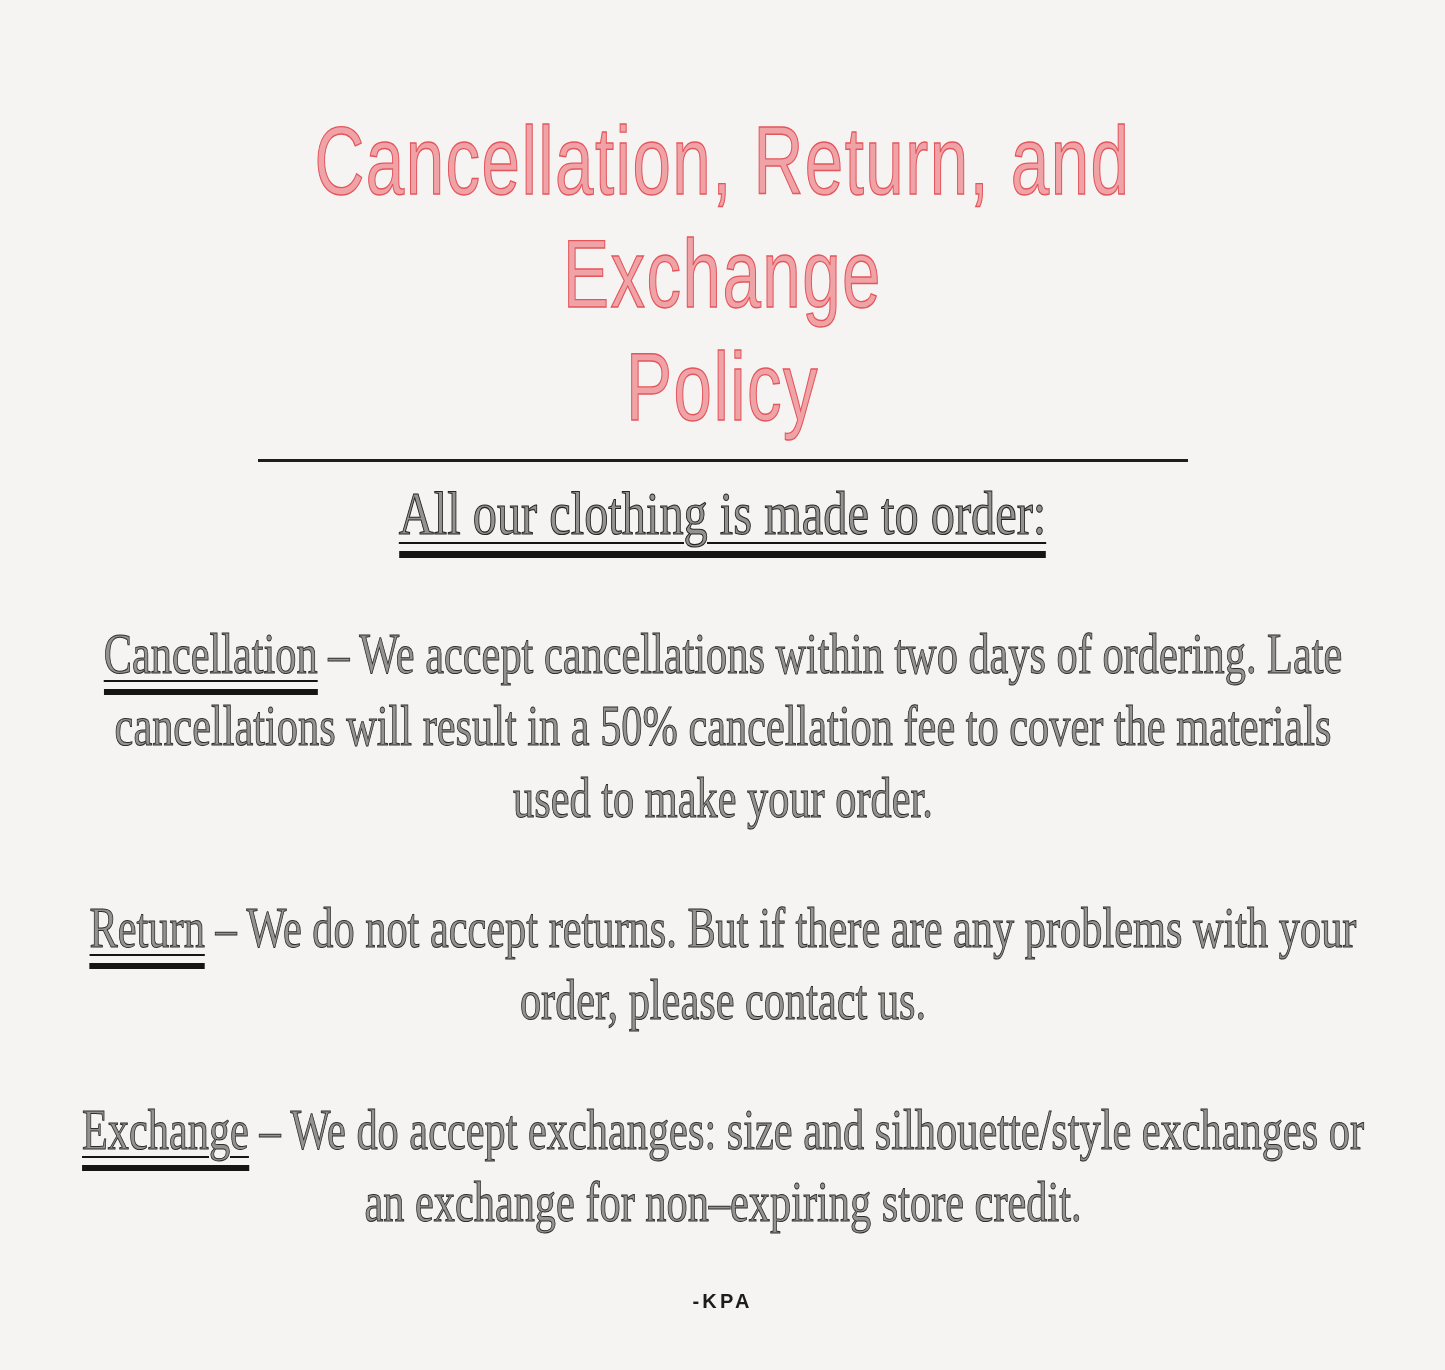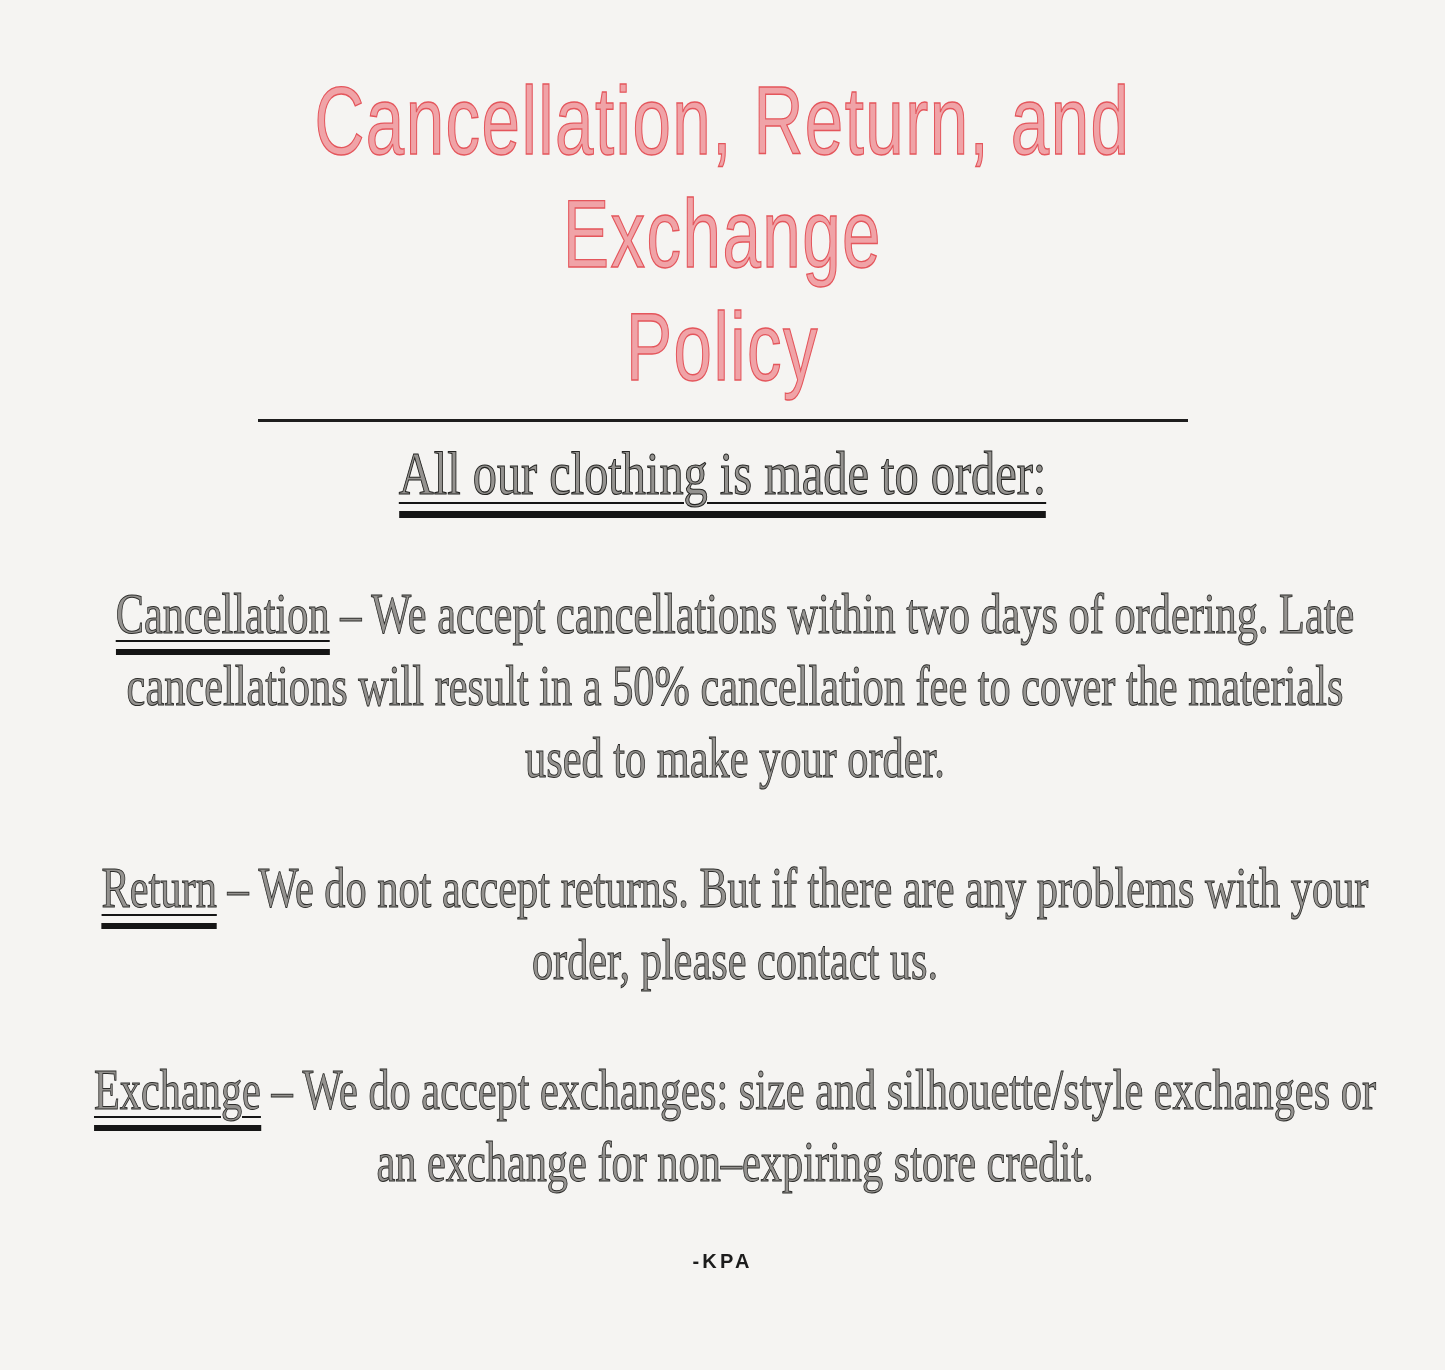--- a/index.html
+++ b/index.html
@@ -14,21 +14,21 @@
   html, body { background: var(--bg); }
   .page {
     position: relative;
     width: 1445px;
     height: 1370px;
     background: var(--bg);
     overflow: hidden;
     font-family: "Liberation Serif", serif;
   }
   
-  .title-wrap { padding-top: 64px; }
+  .title-wrap { padding-top: 104px; }
   .title {
     text-align: center;
     font-family: "Liberation Sans", sans-serif;
     font-size: 96px;
     line-height: 113px;
     font-weight: 400;
     letter-spacing: 2px;
     transform: scaleX(0.72);
     transform-origin: 50% 0;
     color: var(--coral-fill);
@@ -53,21 +53,21 @@
   }
   .dbl-underline {
     text-decoration: underline;
     text-decoration-thickness: 2px;
     text-underline-offset: 8px;
     text-decoration-color: var(--ink);
     border-bottom: 7px solid var(--ink);
     padding-bottom: 4px;
   }
   
-  .sections { margin-top: 62px; margin-left: 12px; }
+  .sections { margin-top: 62px; }
   .section {
     width: 1780px;
     margin-left: calc((1445px - 1780px) / 2);
     text-align: center;
     font-size: 58px;
     line-height: 72px;
     transform: scaleX(0.73);
     transform-origin: 50% 0;
     color: var(--body-fill);
     -webkit-text-stroke: 1px var(--body-stroke);

